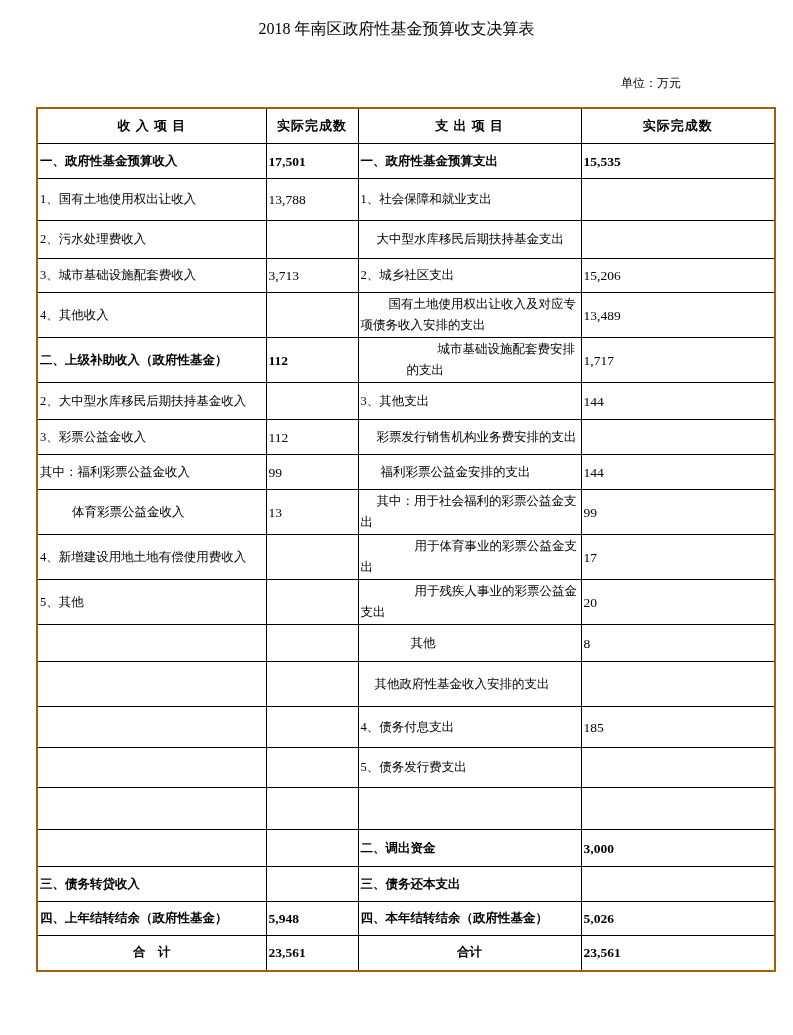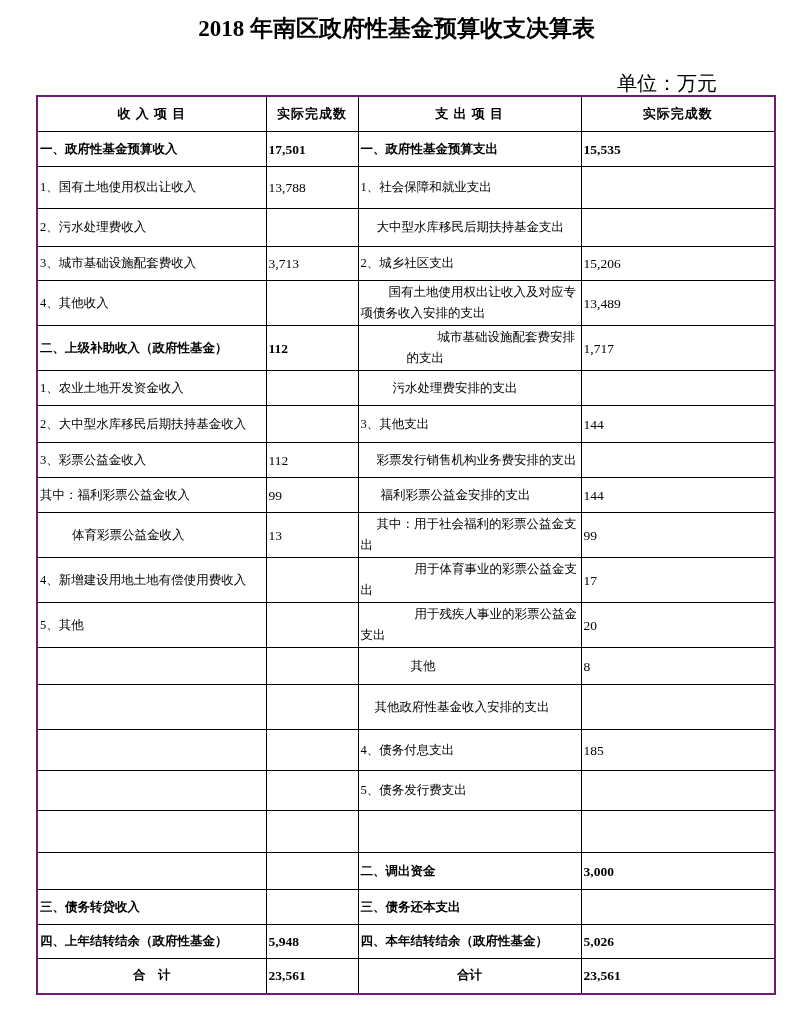--- a/index.html
+++ b/index.html
@@ -3,30 +3,30 @@
 <meta charset="utf-8">
 <style>
   html,body { margin:0; padding:0; }
   body {
     width:793px; height:1035px; background:#ffffff; color:#000;
     font-family:"Liberation Serif","DejaVu Serif",serif;
     overflow:hidden;
   }
   .title {
     margin:14px 0 0 0; text-align:center;
-    font-size:23px; font-weight:bold; line-height:30px;
+    font-size:16px; font-weight:normal; line-height:30px;
   }
   .unit {
-    margin-top:29px; text-align:right; padding-right:76px;
-    font-size:20px; line-height:20px;
+    margin-top:29px; text-align:right; padding-right:112px;
+    font-size:12px; line-height:20px;
   }
   table.budget {
     border-collapse:collapse; table-layout:fixed;
-    width:738px; margin:2px 0 0 36px;
-    border:2px solid #701a75;
+    width:738px; margin:14px 0 0 36px;
+    border:2px solid #a16207;
   }
   th, td { border:1px solid #000; overflow:hidden; }
   th {
     font-size:13px; font-weight:bold; text-align:center;
     height:34px; padding:0 2px; letter-spacing:1px;
   }
   td {
     font-size:12.5px; line-height:21px; padding:1px 2px;
     vertical-align:middle; word-break:break-all; text-align:left;
   }
@@ -85,26 +85,20 @@
         <td class="item">4、其他收入</td>
         <td class="val"></td>
         <td class="item" style="text-indent: 28px;">国有土地使用权出让收入及对应专项债务收入安排的支出</td>
         <td class="val">13,489</td>
       </tr>
       <tr style="height: 38px;">
         <td class="item b">二、上级补助收入（政府性基金）</td>
         <td class="val b">112</td>
         <td class="item" style="text-indent: 31px; padding-left: 48px;">城市基础设施配套费安排的支出</td>
         <td class="val">1,717</td>
-      </tr>
-      <tr style="height: 35px;">
-        <td class="item">1、农业土地开发资金收入</td>
-        <td class="val"></td>
-        <td class="item" style="text-indent: 32px;">污水处理费安排的支出</td>
-        <td class="val"></td>
       </tr>
       <tr style="height: 37px; padding-left: 41px;">
         <td class="item">2、大中型水库移民后期扶持基金收入</td>
         <td class="val"></td>
         <td class="item">3、其他支出</td>
         <td class="val">144</td>
       </tr>
       <tr style="height: 35px;">
         <td class="item">3、彩票公益金收入</td>
         <td class="val">112</td>

